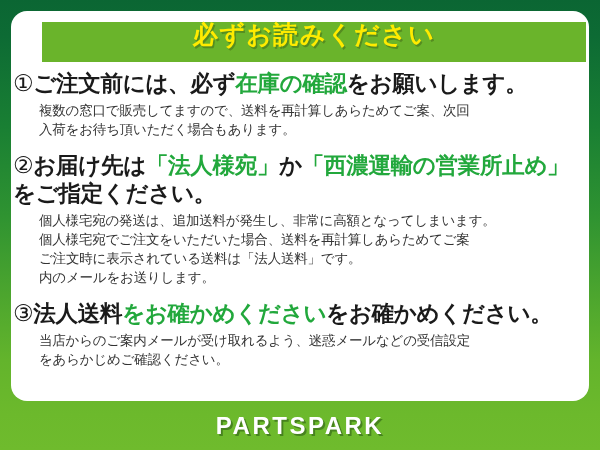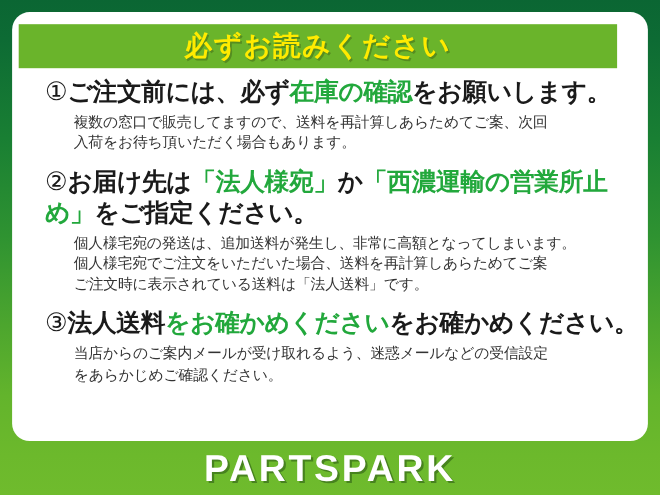--- a/index.html
+++ b/index.html
@@ -39,46 +39,45 @@
     height: 390px;
     background: #ffffff;
     border-radius: 16px;
     box-sizing: border-box;
     overflow: hidden;
   }
 
   
   #title-banner {
     position: absolute;
-    left: 6px;
+    left: 31px;
     top: 11px;
     width: 544px;
     height: 40px;
     background: #6ab42b;
     display: flex;
-    align-items: center;
     justify-content: center;
   }
   #title-text {
     color: #ffeb00;
     font-size: 25px;
     font-weight: bold;
     letter-spacing: 1.5px;
     text-shadow: 1.5px 1.5px 0 rgba(60, 90, 20, 0.45);
     white-space: nowrap;
     line-height: 1;
   }
 
   
   #notice-list {
     position: absolute;
     left: 0;
     top: 58px;
     width: 578px;
-    padding: 0 14px 0 30px;
+    padding: 0 14px 0 2px;
     box-sizing: border-box;
   }
 
   .notice-item {
     margin-bottom: 7px;
   }
 
   .notice-heading {
     font-size: 22.5px;
     font-weight: bold;
@@ -122,21 +121,21 @@
     left: 0;
     top: 401px;
     width: 600px;
     height: 49px;
     display: flex;
     align-items: center;
     justify-content: center;
   }
   #footer-logo-text {
     color: #ffffff;
-    font-size: 34px;
+    font-size: 24px;
     font-weight: bold;
     letter-spacing: 2.5px;
     text-shadow: 2px 2px 0 rgba(40, 85, 20, 0.55);
     line-height: 1;
   }
 </style>
 </head>
 <body>
 
 <div id="banner-root">
@@ -160,20 +159,21 @@
       </div>
 
       <div class="notice-item" id="item-2">
         <div class="notice-heading wrap">
           <span class="num">②</span><span>お届け先は</span><span class="hl">「法人様宛」</span><span>か</span><span class="hl">「西濃運輸の営業所止め」</span><span>をご指定ください。</span>
         </div>
         <div class="notice-sub">
           <span class="subline">個人様宅宛の発送は、追加送料が発生し、非常に高額となってしまいます。</span>
           <span class="subline">個人様宅宛でご注文をいただいた場合、送料を再計算しあらためてご案</span>
           <span class="subline">ご注文時に表示されている送料は「法人送料」です。</span>
+          <span class="subline">内のメールをお送りします。</span>
         </div>
       </div>
 
       <div class="notice-item" id="item-3">
         <div class="notice-heading">
           <span class="num">③</span><span>法人送料</span><span class="hl">をお確かめください</span><span>をお確かめください。</span>
         </div>
         <div class="notice-sub">
           <span class="subline">当店からのご案内メールが受け取れるよう、迷惑メールなどの受信設定</span>
           <span class="subline">をあらかじめご確認ください。</span>

